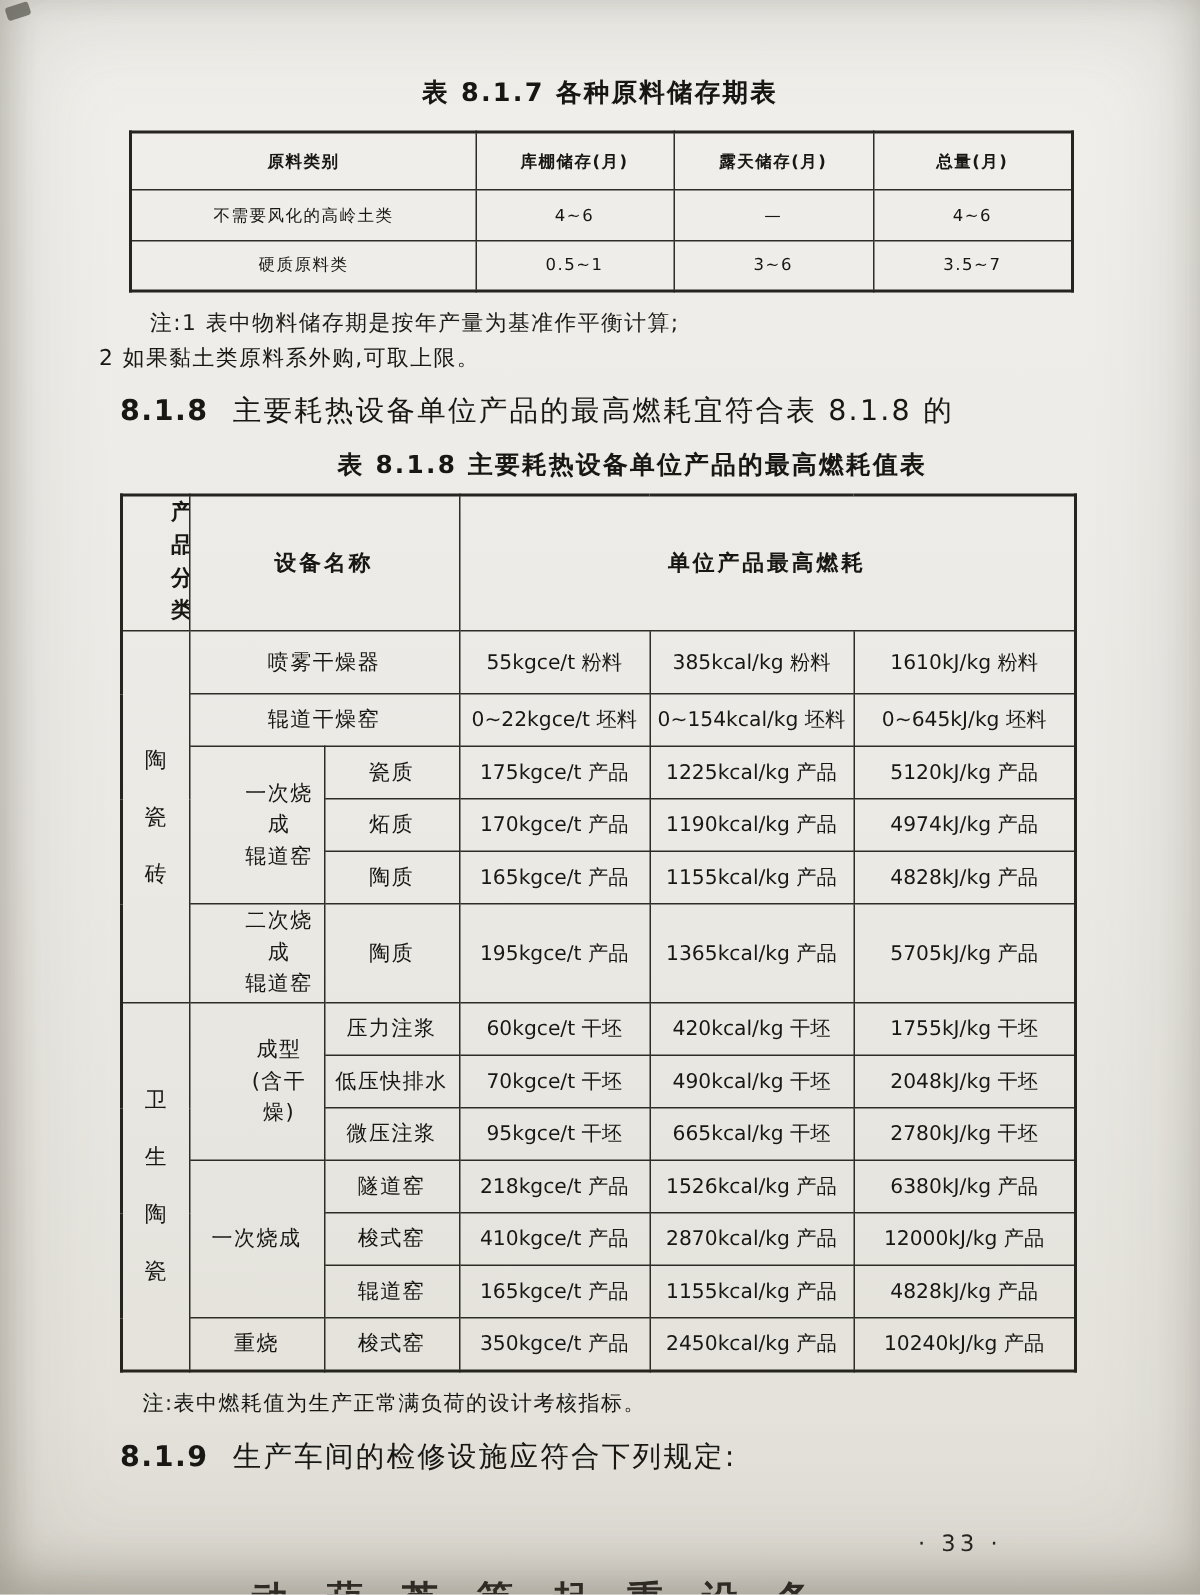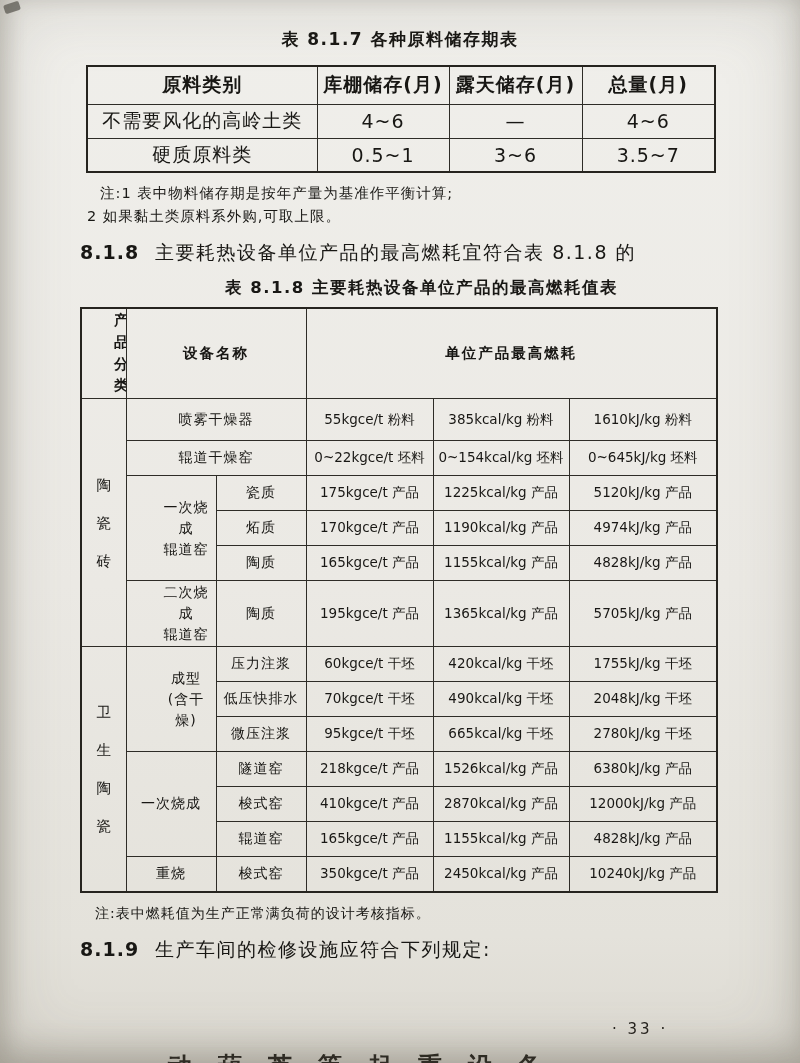--- a/index.html
+++ b/index.html
@@ -16,47 +16,47 @@
     content:""; position:absolute; inset:0; pointer-events:none;
     box-shadow: inset 0 0 70px rgba(95,90,78,.22), inset 0 -16px 28px rgba(80,75,62,.20), inset 8px 0 18px rgba(95,90,78,.12);
   }
   .artifact-tl {
     position:absolute; left:4px; top:3px; width:16px; height:9px;
     background:#2a2823; opacity:.55; transform:rotate(-18deg); border-radius:2px;
   }
   .caption {
     text-align:center; font-weight:bold; font-size:17px; letter-spacing:1.5px; margin:0;
   }
-  .caption.first { padding-top:28px; }
+  .caption.first { padding-top:50px; }
   .caption.second { margin-top:8px; font-size:16.5px;padding-left:43px; }
 
   
   table { border-collapse:collapse; table-layout:fixed; }
   td, th { border:1.5px solid #2e2c27; text-align:center; padding:1px 2px; overflow:hidden; }
   table { border:2.5px solid #26241f; }
 
-  .t1 { margin:14px 0 0 86px; width:628px; font-size:19px; letter-spacing:1px; }
+  .t1 { margin:14px 0 0 86px; width:628px; font-size:11px; letter-spacing:1px; }
   .t1 tr { height:34px; }
   .t1 tr.hdr { height:38px; }
   .t1 th { font-weight:bold; }
 
   .t2 { margin:8px 0 0 80px; width:636px; font-size:13.5px; }
   .t2 tr { height:35px; }
   .t2 tr.hdr { height:56px; }
   .t2 tr.tall1 { height:42px; }
   .t2 tr.tall2 { height:54px; }
   .t2 th { font-weight:bold; font-size:14.5px; letter-spacing:2px; }
   .t2 td.name { font-size:14px; letter-spacing:1px;margin-top:33px; }
 
   .ml { white-space:pre-line; line-height:1.5;padding-left:32px; }
   .vg { white-space:pre-line; line-height:38px; font-size:14.5px; letter-spacing:0; }
 
   
   .note1 { margin:11px 0 0 100px; font-size:14.5px; letter-spacing:1px; color:#1c1b18; }
-  .note1b { margin:4px 0 0 87px; font-size:14.5px; letter-spacing:1px; }
+  .note1b { margin:4px 0 0 66px; font-size:14.5px; letter-spacing:1px; }
   .clause { margin:10px 64px 0 80px; font-size:19px; line-height:33px; letter-spacing:1.5px; }
   .clause .num { font-weight:bold; margin-right:16px; letter-spacing:1px; }
   .cont { margin:0 64px 0 80px; font-size:19px; line-height:33px; letter-spacing:1.5px; }
   .tnote { margin:12px 0 0 95px; font-size:14px; letter-spacing:1px; }
   .item { margin:5px 40px 0 114px; font-size:18.5px; line-height:33px; letter-spacing:1px; }
   .item .num { font-weight:bold; margin-right:16px; }
   .pageno { position:absolute; left:612px; top:1020px; font-size:15px; letter-spacing:3px; color:#24221d; }
   .partial {
     position:absolute; left:168px; top:1050px; width:560px;
     font-size:24px; font-weight:bold; letter-spacing:26px; color:#23211c; white-space:nowrap;

